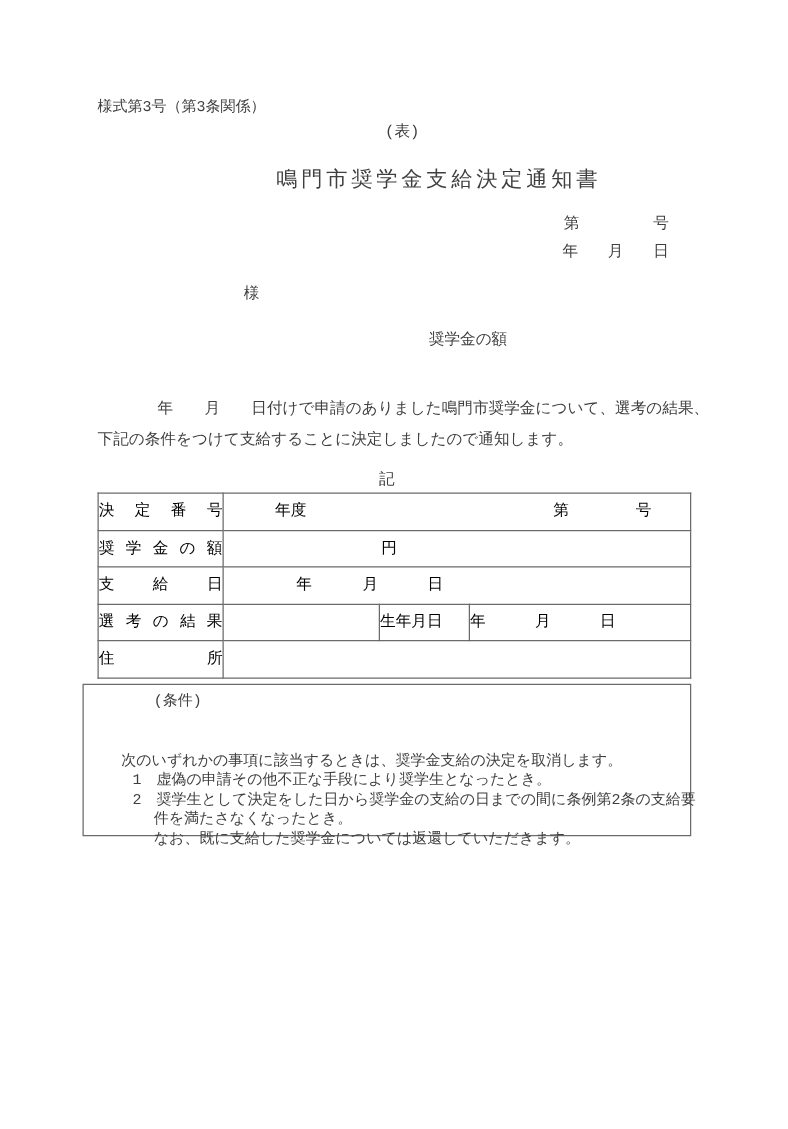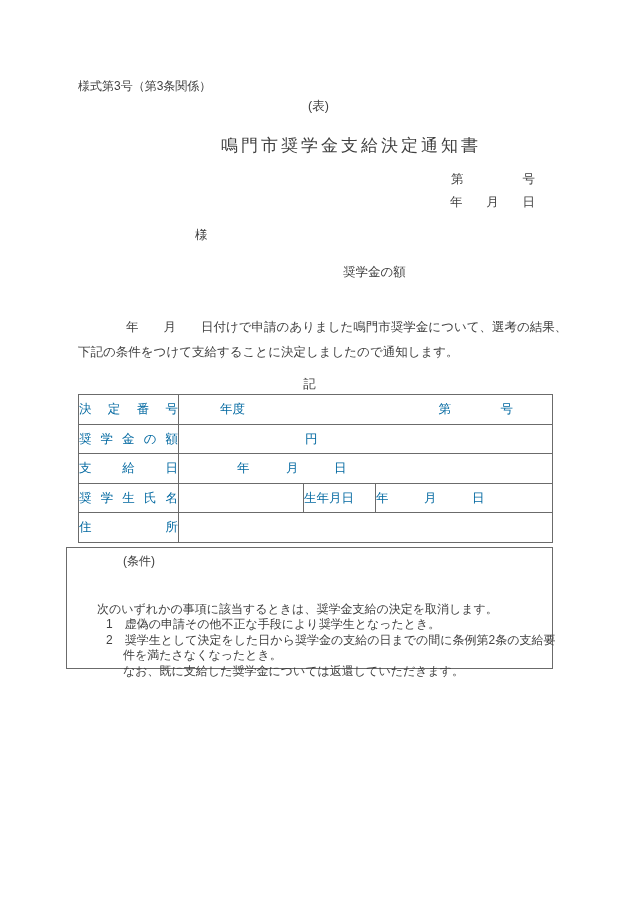--- a/index.html
+++ b/index.html
@@ -1,37 +1,37 @@
 <!DOCTYPE html>
 <html><head>
 <meta charset="utf-8">
 <style>
   html,body{margin:0;padding:0;background:#ffffff;}
   .sheet{
     position:relative;width:630px;height:903px;background:#ffffff;
-    font-family:Liberation Sans, sans-serif;
+    font-family:Liberation Mono, monospace;
     color:#3f3f3f;font-size:12.5px;line-height:1.15;
     overflow:hidden;
   }
   .abs{position:absolute;white-space:nowrap;}
   .form-number{left:78px;top:80px;font-size:12px;}
   .side-label{left:308px;top:99px;}
   .doc-title{left:221px;top:136px;font-size:17px;letter-spacing:3px;}
   .doc-no{left:451px;top:172px;width:84px;display:flex;justify-content:space-between;}
   .doc-date{left:450px;top:195px;width:85px;display:flex;justify-content:space-between;}
   .addressee{left:195px;top:228px;}
   .sender{left:343px;top:265px;}
   .body-par{left:78px;top:315px;width:486px;line-height:25px;}
   .body-par .l1{text-indent:48px;white-space:nowrap;}
   .body-par .l2{white-space:nowrap;}
   .record-heading{left:66px;top:377px;width:487px;text-align:center;}
   table.decision{
     position:absolute;left:78px;top:394px;width:474px;
     border-collapse:collapse;table-layout:fixed;
-    font-size:12.5px;color:#0369a1;
+    font-size:12.5px;color:#000000;
   }
   table.decision td{
     border:1px solid #6b6b6b;height:28.5px;padding:0;
     vertical-align:middle;overflow:hidden;white-space:nowrap;
   }
   td.lbl{
     text-align:justify;text-align-last:justify;
     padding:0 11px;font-size:12.5px;
   }
   td.ct span{display:inline-block;}
@@ -108,21 +108,21 @@
       </tr>
       <tr>
         <td class="lbl">支給日</td>
         <td class="ct" colspan="3">
           <span class="ml58">年</span>
           <span class="ml33">月</span>
           <span class="ml32">日</span>
         </td>
       </tr>
       <tr>
-        <td class="lbl">奨学生氏名</td>
+        <td class="lbl">選考の結果</td>
         <td></td>
         <td class="dob-l">生年月日</td>
         <td class="dob-d ct">
           <span>年</span>
           <span class="ml32">月</span>
           <span class="ml32">日</span>
         </td>
       </tr>
       <tr>
         <td class="lbl">住所</td>

